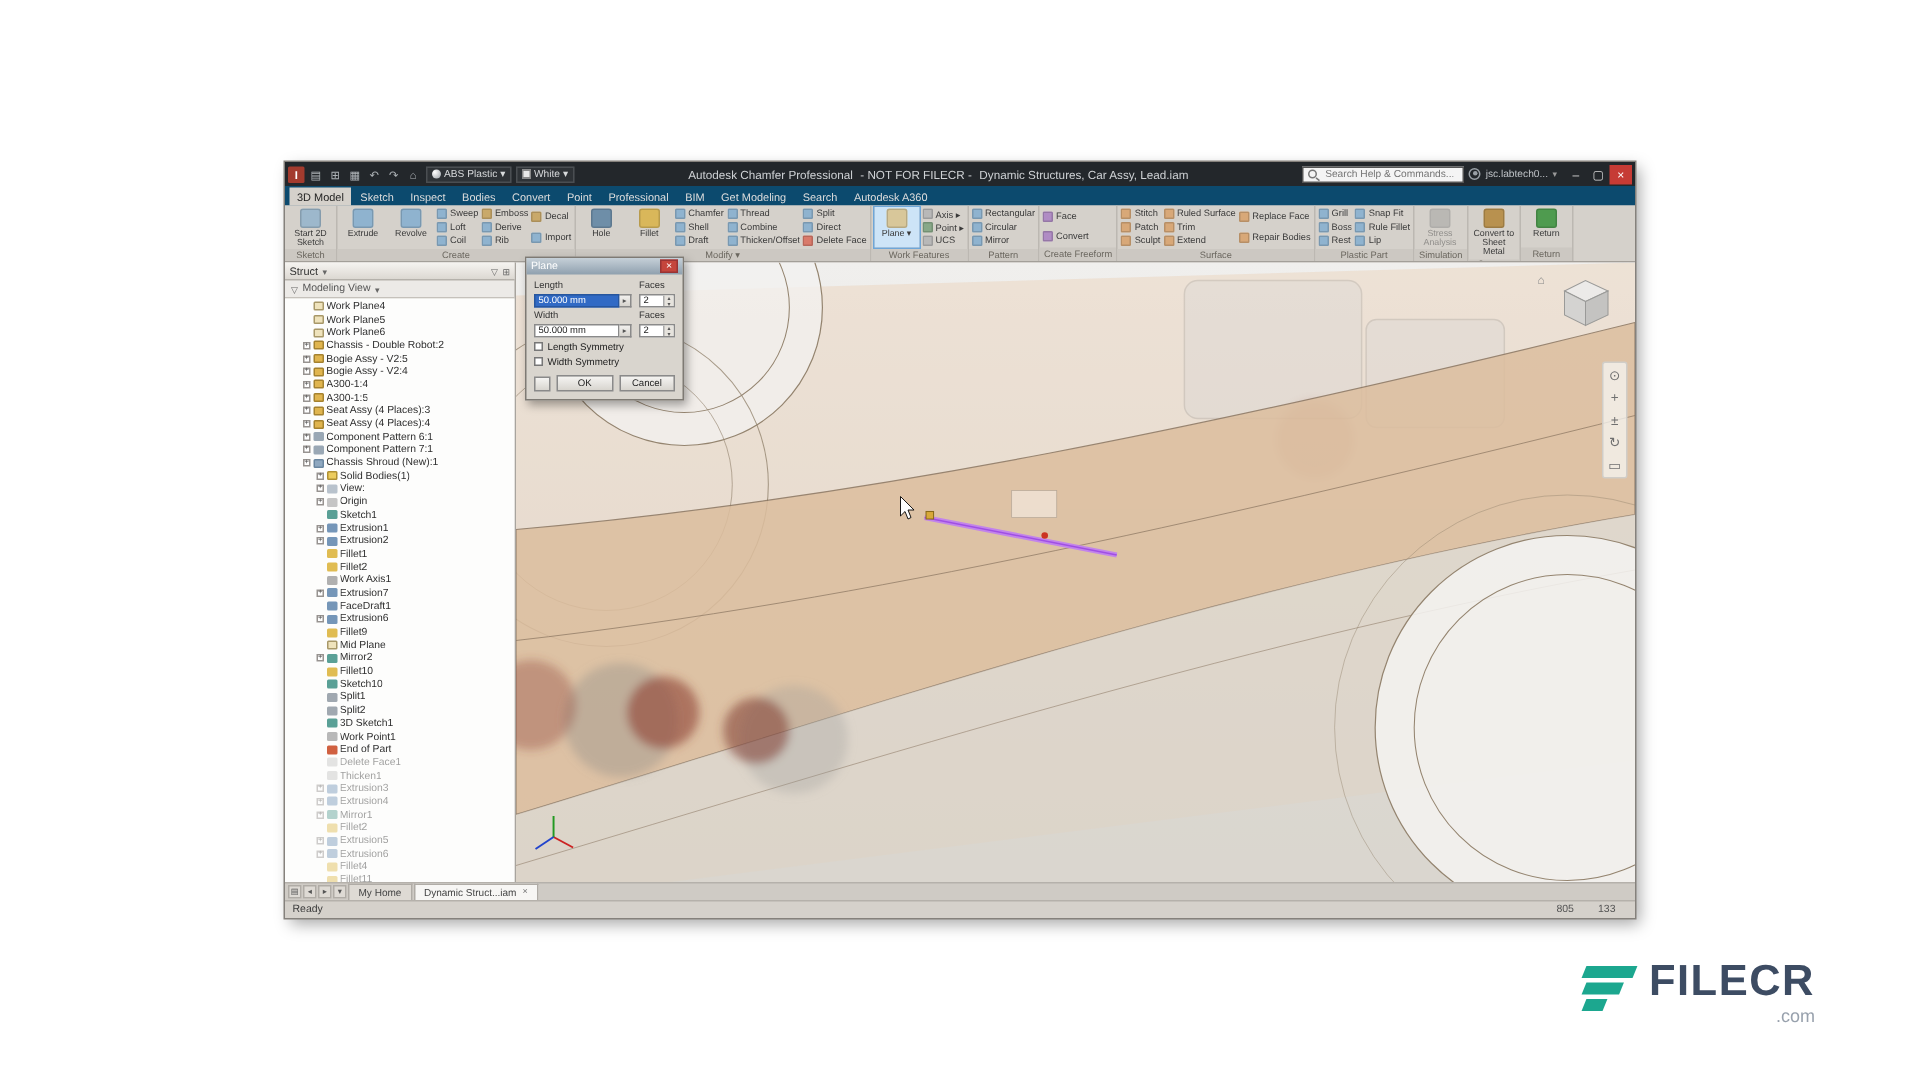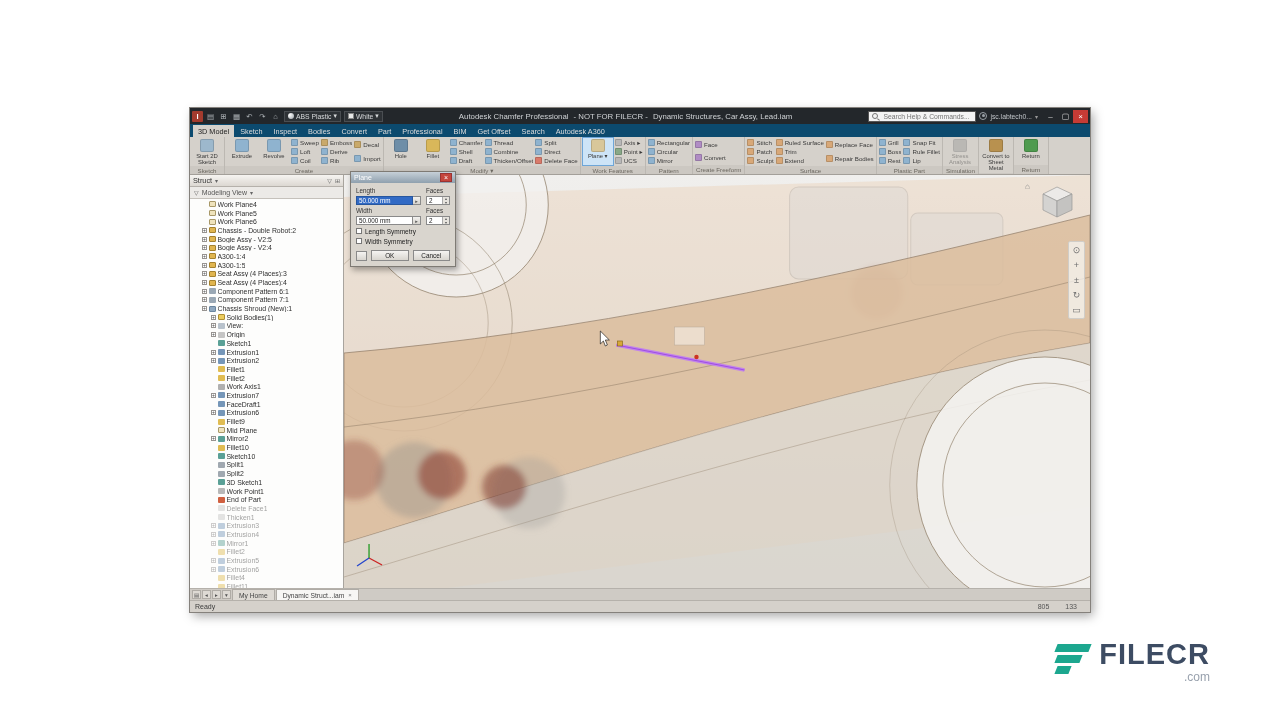--- a/index.html
+++ b/index.html
@@ -166,24 +166,24 @@
         <span class="win-btn close" data-name="close-button">×</span>
       </span>
   </div>
 
   <div class="tabrow" data-name="ribbon-tabs">
       <div class="rtab active" data-name="tab-3d-model">3D Model</div>
       <div class="rtab" data-name="tab-sketch">Sketch</div>
       <div class="rtab" data-name="tab-inspect">Inspect</div>
       <div class="rtab" data-name="tab-tools">Bodies</div>
       <div class="rtab" data-name="tab-manage">Convert</div>
-      <div class="rtab" data-name="tab-view">Part</div>
+      <div class="rtab" data-name="tab-view">Point</div>
       <div class="rtab" data-name="tab-environments">Professional</div>
       <div class="rtab" data-name="tab-bim">BIM</div>
-      <div class="rtab" data-name="tab-get-started">Get Offset</div>
+      <div class="rtab" data-name="tab-get-started">Get Modeling</div>
       <div class="rtab" data-name="tab-vault">Search</div>
       <div class="rtab" data-name="tab-autodesk-a360">Autodesk A360</div>
     </div>
 
   <div class="ribbon" data-name="ribbon">
     <span data-name="ribbon-groups" style="display:flex">
         <div class="rgroup" data-name="ribbon-group-sketch">
           <div class="rgroup-content">
             <div class="btn-large" data-name="start-2d-sketch-button">
               <span class="bicon" data-name="start-2d-sketch-icon" style="background: rgb(157, 184, 204);"></span>

